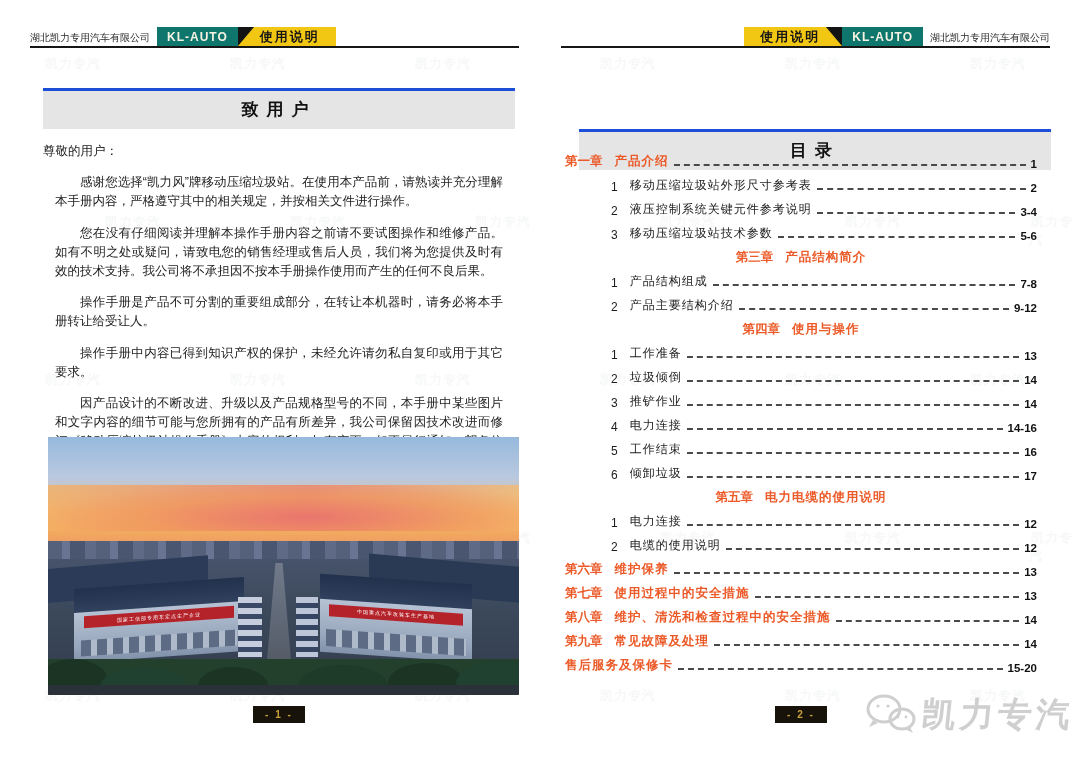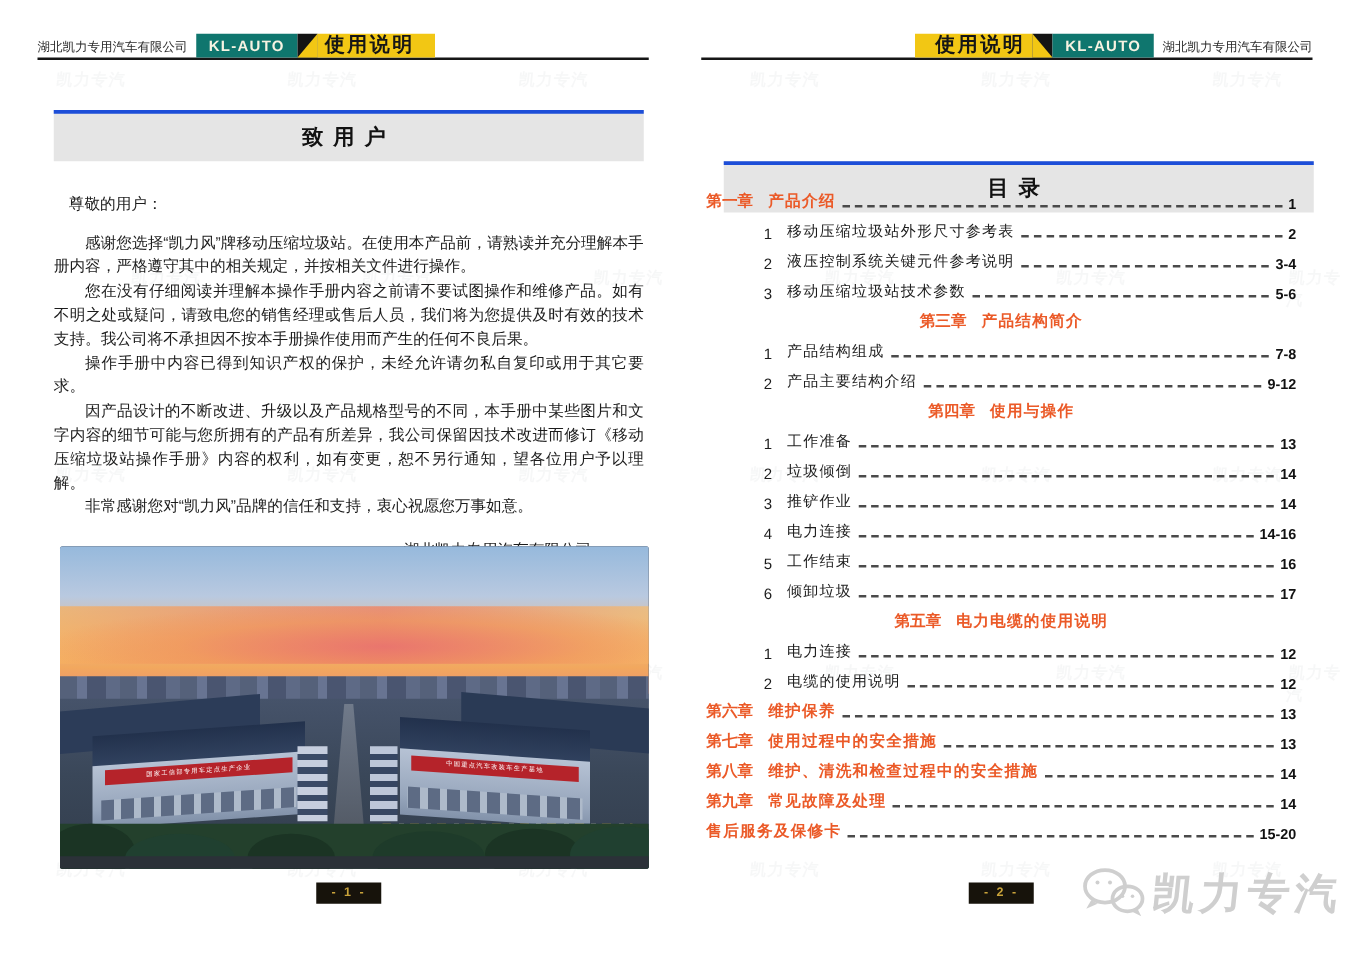--- a/index.html
+++ b/index.html
@@ -12,34 +12,34 @@
   .wm{position:absolute;font-size:13px;font-weight:bold;color:#9aa0a8;opacity:.08;letter-spacing:1px;transform:skewX(-6deg);}
   .footer-logo{position:absolute;right:6px;top:692px;display:flex;align-items:center;gap:6px;z-index:1;}
   .footer-logo .lg-text{font-size:34px;font-weight:bold;color:#cfcfcf;letter-spacing:4px;transform:skewX(-6deg);}
   
   .hdr{position:absolute;top:27px;display:flex;align-items:stretch;height:19px;border-bottom:2px solid #161616;z-index:2;}
   .hdr-left{left:30px;width:489px;}
   .hdr-right{left:561px;width:489px;justify-content:flex-end;}
   .hdr .company{font-size:10px;color:#2a2a2a;align-self:flex-end;padding:0 7px 1px 0;white-space:nowrap;}
   .hdr-right .company{padding:0 0 1px 7px;}
   .hdr .kl{background:#0f766e;color:#f7f3e2;font-weight:bold;font-size:12px;display:flex;align-items:center;padding:0 10px;letter-spacing:1px;}
-  .hdr .doc{background:#f2c714;color:#161616;font-weight:bold;font-size:16px;display:flex;align-items:center;letter-spacing:2px;}
+  .hdr .doc{background:#f2c714;color:#161616;font-weight:bold;font-size:13px;display:flex;align-items:center;letter-spacing:2px;}
   .hdr-left .doc{padding:0 16px 0 6px;}
   .hdr-right .doc{padding:0 6px 0 16px;}
   .wedge-r{width:0;height:0;border-top:19px solid #141414;border-right:16px solid #f2c714;}
   .wedge-l{width:0;height:0;border-top:19px solid #141414;border-left:16px solid #f2c714;}
   
   .sec-title{position:absolute;width:472px;top:88px;background:#e5e5e5;border-top:3px solid #1d4ed8;
     text-align:center;font-weight:bold;font-size:17px;letter-spacing:8px;color:#111;padding:7px 0 8px;z-index:2;}
   .sec-title.left{left:43px;}
   .sec-title.right{left:579px;margin-top:41px;}
   
   .body-text{position:absolute;left:43px;top:142px;width:472px;z-index:2;font-size:12.5px;line-height:19.2px;color:#1c1c1c;text-align:justify;}
-  .body-text .salutation{margin:12px;}
-  .body-text .para{margin:0;text-indent:2em;}
+  .body-text .salutation{margin:0;}
+  .body-text .para{margin:12px;text-indent:2em;}
   .signature{margin-top:15px;text-align:right;padding-right:42px;font-size:12.5px;color:#1c1c1c;}
   
   .photo{position:absolute;left:48px;top:437px;width:471px;height:258px;overflow:hidden;z-index:2;border-radius:2px;background:#3d4a5e;}
   .sky{position:absolute;left:0;top:0;right:0;height:118px;
     background:linear-gradient(180deg,#96b9dc 0%,#b9c9e0 34%,#e8b98c 62%,#f2a85e 82%,#e89070 100%);}
   .cloud-band{position:absolute;left:0;top:48px;right:0;height:46px;
     background:radial-gradient(ellipse at 55% 70%,rgba(232,110,110,.75) 0%,rgba(240,150,90,.55) 45%,rgba(245,180,110,0) 75%),
                linear-gradient(90deg,rgba(246,176,96,.75),rgba(238,130,104,.8) 55%,rgba(248,186,104,.7));}
   .city-skyline{position:absolute;left:0;top:104px;right:0;height:22px;background:
     repeating-linear-gradient(90deg,#55617a 0 14px,#687492 14px 22px,#4a5570 22px 37px,#5e6a86 37px 48px);}
@@ -154,20 +154,21 @@
   <span class="company">湖北凯力专用汽车有限公司</span>
 </div>
 
 <div class="sec-title left">致用户</div>
 
 <div class="body-text">
   <p class="salutation">尊敬的用户：</p>
   <div>
       <p class="para">感谢您选择“凯力风”牌移动压缩垃圾站。在使用本产品前，请熟读并充分理解本手册内容，严格遵守其中的相关规定，并按相关文件进行操作。</p>
       <p class="para">您在没有仔细阅读并理解本操作手册内容之前请不要试图操作和维修产品。如有不明之处或疑问，请致电您的销售经理或售后人员，我们将为您提供及时有效的技术支持。我公司将不承担因不按本手册操作使用而产生的任何不良后果。</p>
+      <p class="para">操作手册是产品不可分割的重要组成部分，在转让本机器时，请务必将本手册转让给受让人。</p>
       <p class="para">操作手册中内容已得到知识产权的保护，未经允许请勿私自复印或用于其它要求。</p>
       <p class="para">因产品设计的不断改进、升级以及产品规格型号的不同，本手册中某些图片和文字内容的细节可能与您所拥有的产品有所差异，我公司保留因技术改进而修订《移动压缩垃圾站操作手册》内容的权利，如有变更，恕不另行通知，望各位用户予以理解。</p>
       <p class="para">非常感谢您对“凯力风”品牌的信任和支持，衷心祝愿您万事如意。</p>
     </div>
   <div class="signature">湖北凯力专用汽车有限公司</div>
 </div>
 
 <div class="photo">
   <div class="sky"></div>
   <div class="cloud-band"></div>

